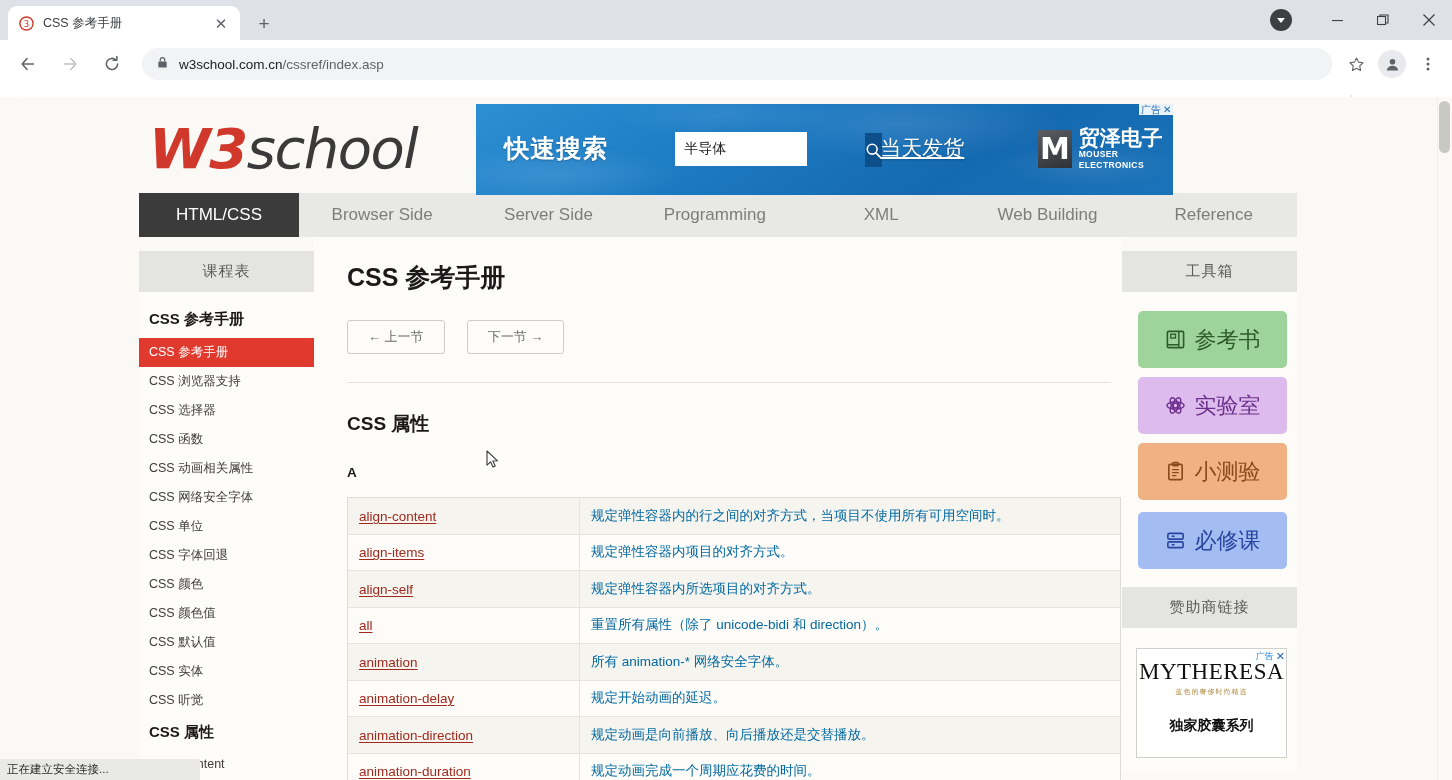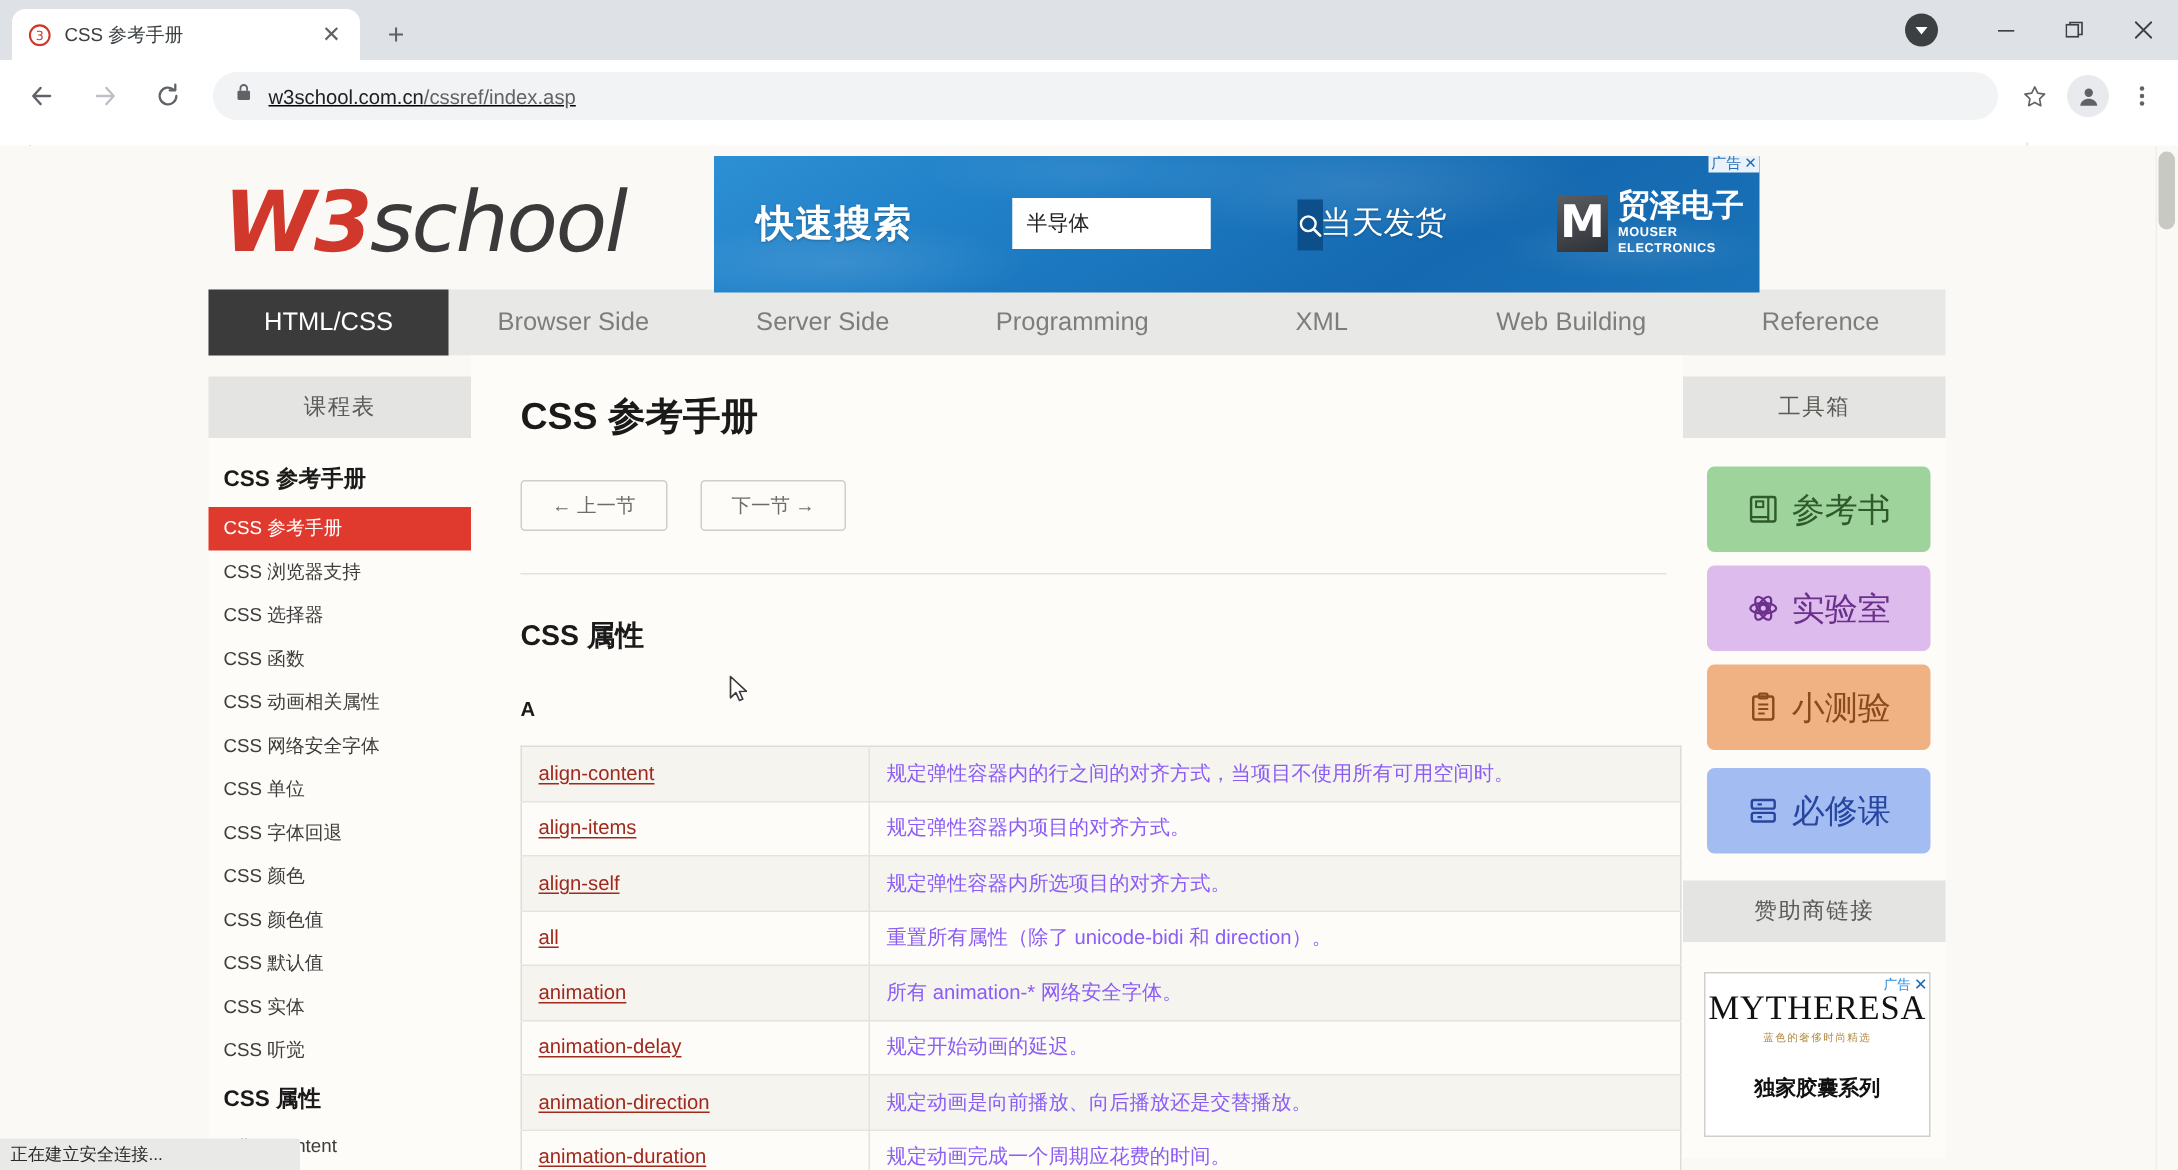--- a/index.html
+++ b/index.html
@@ -59,21 +59,20 @@
   .nav-btn {
     width: 32px; height: 32px; border-radius: 50%;
     display:flex; align-items:center; justify-content:center; color:#5f6368;
     margin: 0 4px;
   }
   .nav-btn.disabled { color:#bdc1c6; }
   .omnibox {
     flex: 1; height: 32px; background: #f1f3f4; border-radius: 16px;
     display: flex; align-items: center; padding: 16px 14px; gap: 10px;
     margin: 0 6px 0 8px;
-    text-decoration: underline;
   }
   .omnibox-url { font-size: 13.5px; color: #202124; white-space:nowrap; }
   .omnibox-url .path { color:#5f6368; }
   .tb-icon { width:32px; height:32px; display:flex;align-items:center;justify-content:center;color:#5f6368;}
   .avatar-btn {
     width:28px;height:28px;border-radius:50%;background:#e8eaed;
     display:flex;align-items:center;justify-content:center; margin:0 4px;
   }
 
   .bookmarks {
@@ -153,20 +152,21 @@
     font-size:14px; color:#222; background:transparent;
     font-family:"Liberation Sans",sans-serif;
   }
   .ad-search .btn {
     width:34px;height:34px;background:#0d4f8b;color:#fff;
     display:flex;align-items:center;justify-content:center;
   }
   .ad-dangtian {
     position:absolute; left:404px; top:30px; color:#fff; font-size:21px; font-weight:500;
     text-shadow: 0 1px 2px rgba(0,0,0,.25);
+    text-decoration: underline;
   }
   .ad-mouser { position:absolute; left:562px; top:23px; display:flex; align-items:center; gap:7px; }
   .ad-mouser .m {
     width:38px;height:38px;background:linear-gradient(160deg,#5a5e63,#2e3135);
     color:#fff;font-size:30px;font-weight:700;line-height:38px;text-align:center;
     font-family:"DejaVu Sans",sans-serif;
   }
   .ad-mouser .mtxt .cn { color:#fff; font-size:21px; font-weight:700; line-height:22px;}
   .ad-mouser .mtxt .en { color:#fff; font-size:8.5px; font-weight:700; letter-spacing:.4px; line-height:11px;}
 
@@ -245,21 +245,21 @@
   }
   table.props tr { height: 36.5px; }
   table.props tr:nth-child(odd) { background:#f5f4ef; }
   table.props tr:nth-child(even) { background:#fdfcf8; }
   table.props td { border-bottom:1px solid #e4e3dd; padding: 0 11px; vertical-align: middle; }
   table.props td.c1 { width: 232px; border-right:1px solid #e4e3dd; }
   table.props td.c1 a {
     color:#a0291e; font-size:13.5px; text-decoration: underline;
     text-underline-offset: 2px;
   }
-  table.props td.c2 { font-size:13.5px; color:#8b5cf6; }
+  table.props td.c2 { font-size:13.5px; color:#0369a1; }
 
   
   .cursor { position:absolute; left: 486px; top: 450px; z-index: 60; }
 
   
   .statusbar {
     position:absolute; left:0; bottom:0; height:21px; min-width: 200px;
     background:#e9e9e7; color:#2b2b2b; font-size:11.5px;
     display:flex; align-items:center; padding: 0 7px; z-index: 70;
     border-top-right-radius: 2px;

